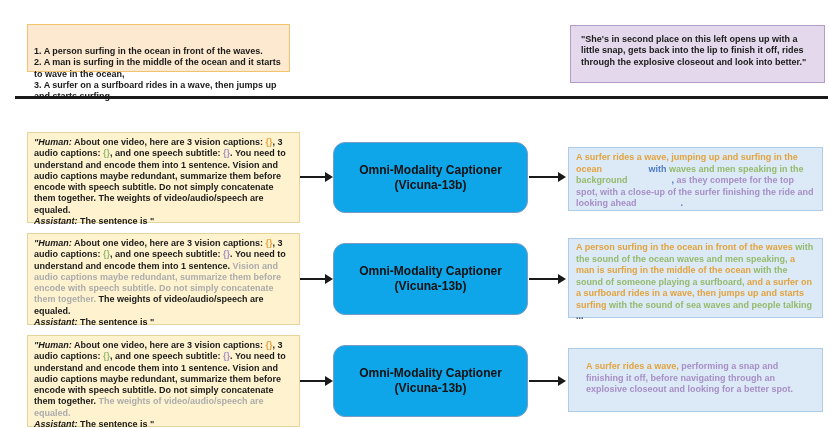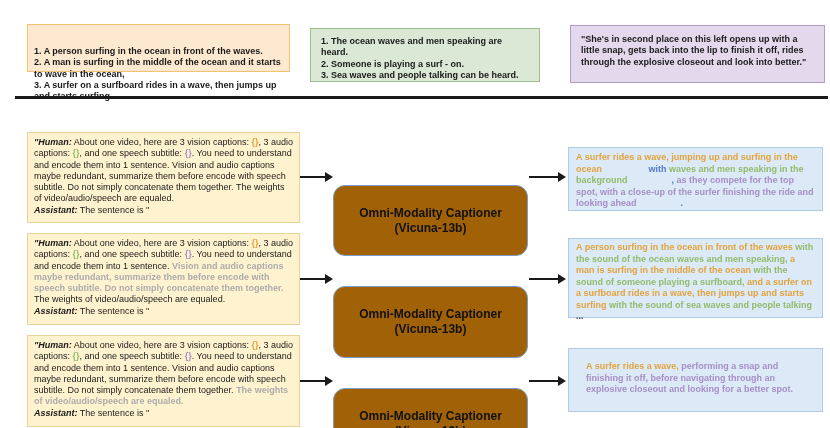--- a/index.html
+++ b/index.html
@@ -15,54 +15,51 @@
   .box {
     border:1px solid; font-size:9px; font-weight:bold; color:#1a1a1a;
     line-height:11.3px; white-space:pre-line;
   }
   .vision-box   { background:#fce9cf; border-color:#f0c36c; }
   .audio-box    { background:#dae8d5; border-color:#9fbf92; }
   .speech-box   { background:#e4d9ec; border-color:#b49bc9; }
   .prompt-box   { background:#fff3cf; border-color:#e6d49c; white-space:pre-wrap; }
   .output-box   { background:#dceaf8; border-color:#aecbe8; white-space:pre-wrap; }
   .captioner-box {
-    background:#a16207; border:1px solid #7a9cc6; border-radius:12px;
+    background:#0ea5e9; border:1px solid #7a9cc6; border-radius:12px;
     display:flex; flex-direction:column; align-items:center; justify-content:center;
-    text-align:center; font-weight:bold; color:#111; font-size:12px; line-height:15px;margin-top:43px;
+    text-align:center; font-weight:bold; color:#111; font-size:12px; line-height:15px;
   }
   .divider { background:#1a1a1a; }
   .arrow { height:2px; background:#1a1a1a; }
   .arrow::after {
     content:""; position:absolute; right:-7px; top:-4px;
     border-left:8px solid #1a1a1a; border-top:5px solid transparent;
     border-bottom:5px solid transparent;
   }
   
-  .seg-black  { color:#1a1a1a; font-weight:normal; }
+  .seg-black  { color:#1a1a1a; font-weight:bold; }
   .seg-italic { color:#1a1a1a; font-weight:bold; font-style:italic; }
   .seg-gray   { color:#ababab; font-weight:bold; }
   .seg-vision { color:#e2a33d; font-weight:bold; }
   .seg-audio  { color:#94ba6b; font-weight:bold; }
   .seg-speech { color:#a78ec5; font-weight:bold; }
   .seg-blue   { color:#4f7ac7; font-weight:bold;margin-left:44px; }
   .seg-dark   { color:#3a4a63; font-weight:bold; }
 </style>
 </head>
 <body>
 
 <div id="figure">
 
 
   <div class="abs box vision-box" style="left:27px; top:24px; width:263px; height:48px; padding:21px 6px;">1. A person surfing in the ocean in front of the waves.
 2. A man is surfing in the middle of the ocean and it starts to wave in the ocean,
 3. A surfer on a surfboard rides in a wave, then jumps up and starts surfing.</div>
 
-  <div class="abs box audio-box" style="left:310px; top:28px; width:230px; height:54px; padding:7px 10px;">1. The ocean waves and men speaking are heard.
-2. Someone is playing a surf - on.
-3. Sea waves and people talking can be heard.</div>
 
   <div class="abs box speech-box" style="left:570px; top:25px; width:255px; height:58px; padding:8px 10px;">"She's in second place on this left opens up with a little snap, gets back into the lip to finish it off, rides through the explosive closeout and look into better."</div>
 
   <div class="abs divider" style="left:15px; top:96px; width:813px; height:3px;"></div>
 
 
   <div class="abs box prompt-box" style="left:27px; top:132px; width:273px; height:91px; padding:4px 6px;"><span class="seg-italic">"Human:</span><span class="seg-black"> About one video, here are 3 vision captions: </span><span class="seg-vision">{}</span><span class="seg-black">, 3 audio captions: </span><span class="seg-audio">{}</span><span class="seg-black">, and one speech subtitle: </span><span class="seg-speech">{}</span><span class="seg-black">. You need to understand and encode them into 1 sentence. Vision and audio captions maybe redundant, summarize them before encode with speech subtitle. Do not simply concatenate them together. The weights of video/audio/speech are equaled.</span><br><span class="seg-italic">Assistant:</span><span class="seg-black"> The sentence is "</span></div>
   <div class="abs arrow" style="left:300px; top:176px; width:26px;"></div>
   <div class="abs captioner-box" style="left:333px; top:142px; width:195px; height:71px;">
     <div>Omni-Modality Captioner</div>

